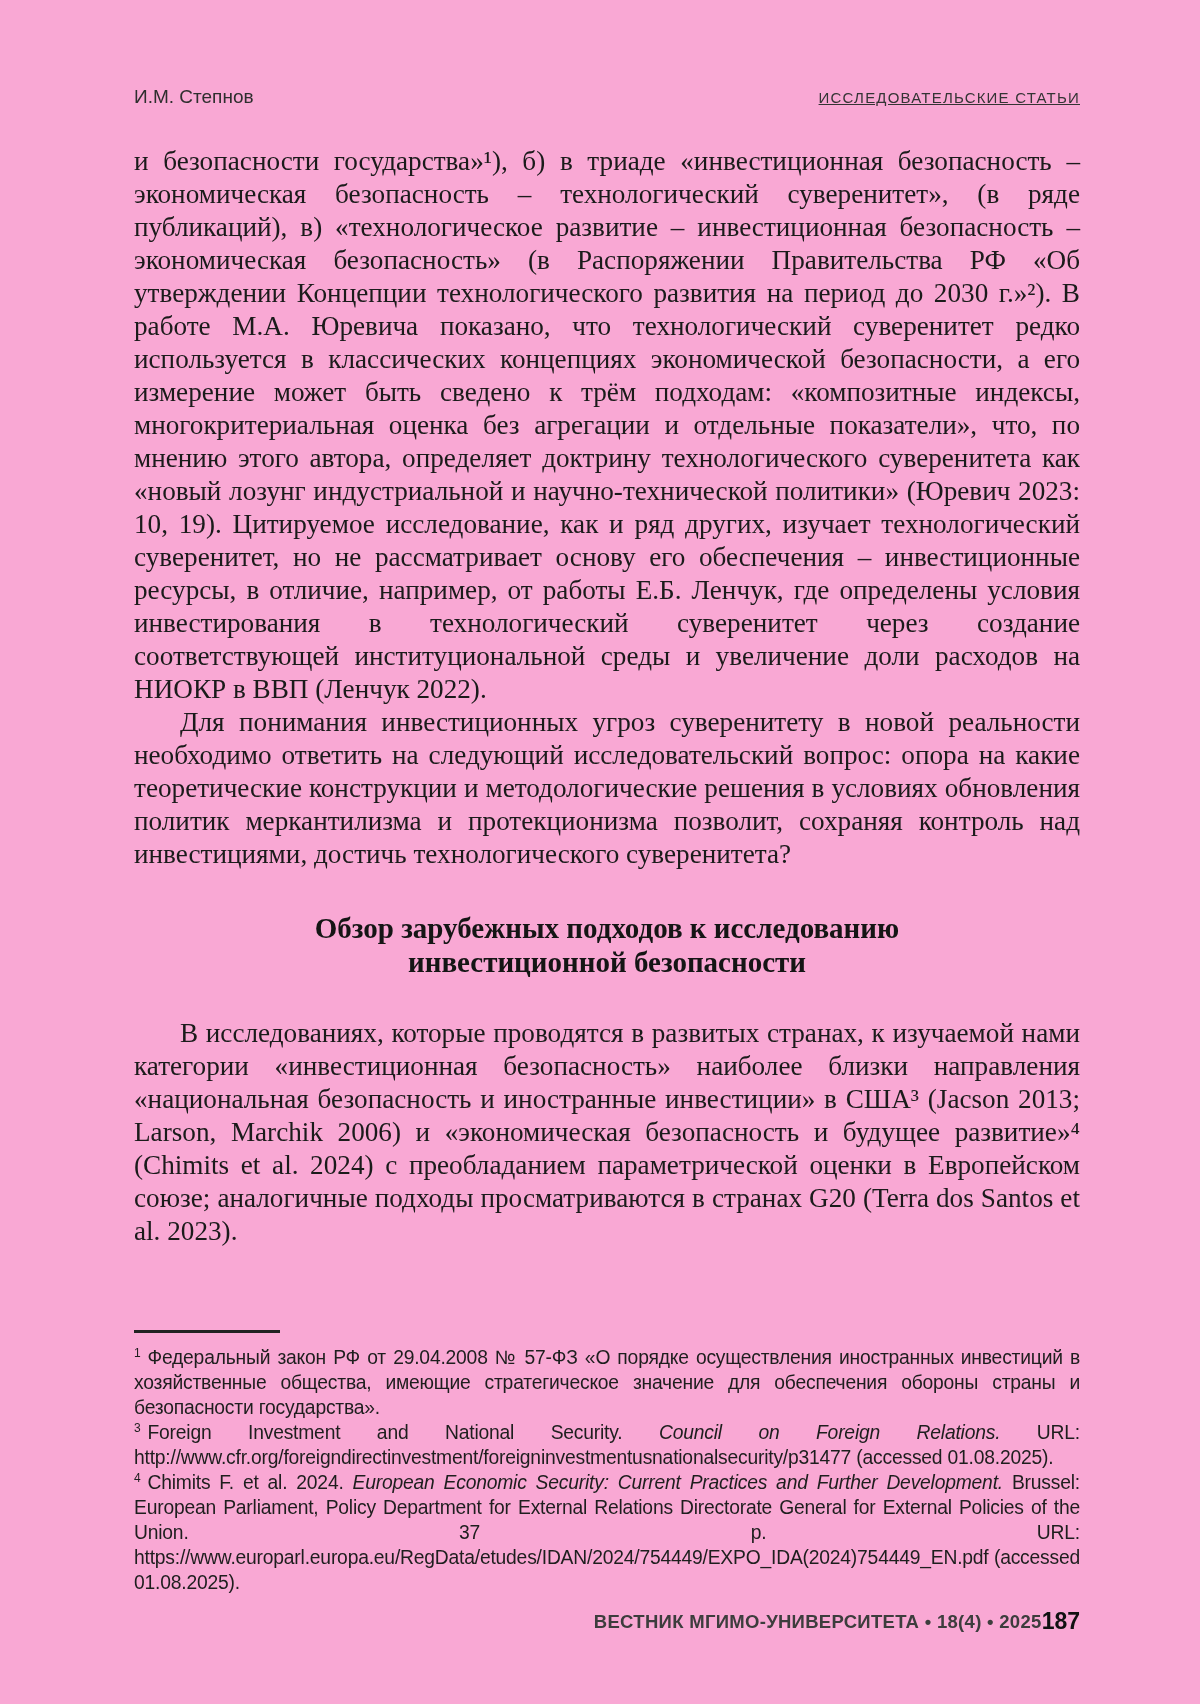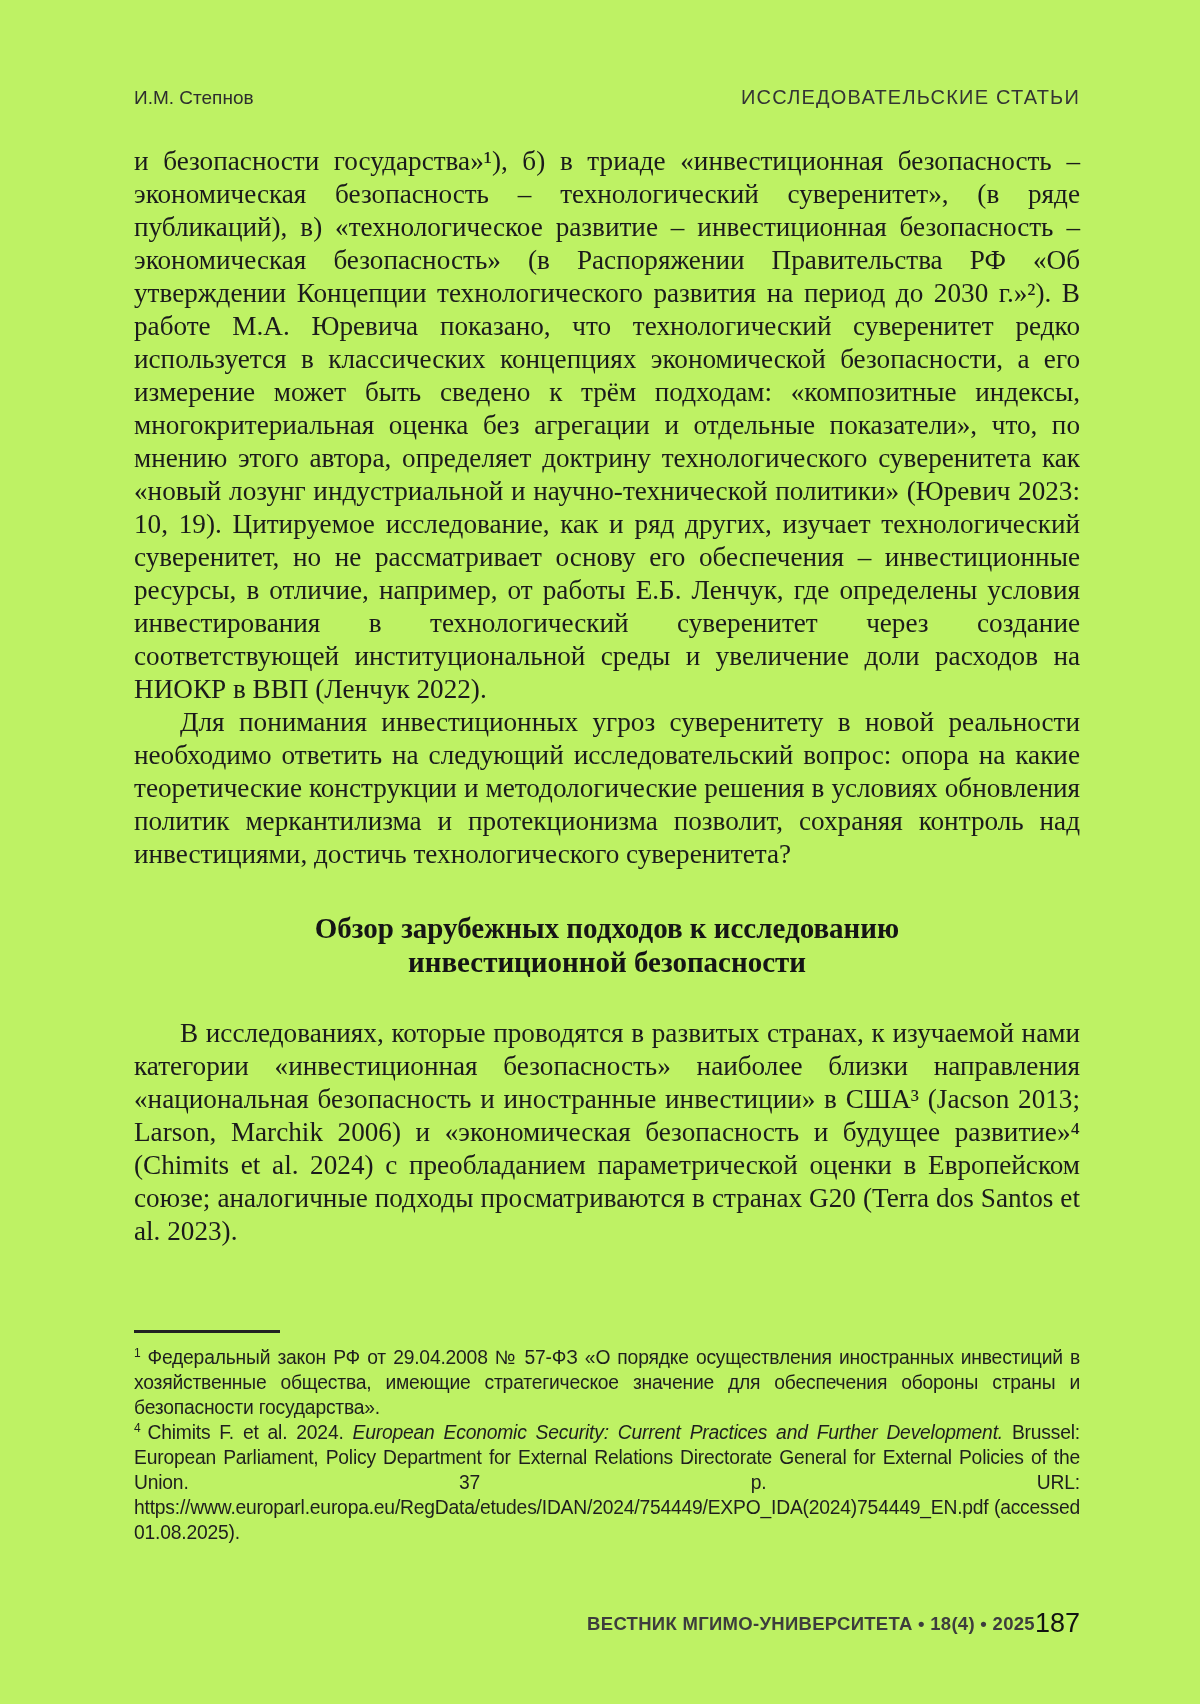--- a/index.html
+++ b/index.html
@@ -4,38 +4,39 @@
 <style>
   html, body { margin: 0; padding: 0; }
   body {
     width: 1200px; height: 1704px;
     background: #f4f4f4;
     font-family: "Liberation Serif", serif;
   }
   .page {
     position: relative;
     width: 1200px; height: 1704px;
-    background: #bef264;
+    background: #f9a8d4;
     color: #1c1c1c;
     overflow: hidden;
   }
   .page-header {
     position: absolute;
     left: 134px; top: 86px; width: 946px;
     display: flex;
     justify-content: space-between;
     align-items: baseline;
     font-family: "Liberation Sans", sans-serif;
     font-size: 19px;
     color: #2e2e2e;
   }
   .page-header .section-label {
     letter-spacing: 1.2px;
     color: #343434;
-    font-size: 20px;
+    font-size: 15px;
+    text-decoration: underline;
   }
   .article {
     position: absolute;
     left: 134px; top: 145px; width: 946px;
   }
   .body-p {
     margin: 0;
     text-align: justify;
     font-size: 27.2px;
     line-height: 33px;
@@ -84,22 +85,22 @@
     align-items: center;
     font-family: "Liberation Sans", sans-serif;
   }
   .page-footer .journal {
     font-weight: 700;
     font-size: 18.5px;
     letter-spacing: 0.3px;
     color: #3d3d3d;
   }
   .page-footer .pagenum {
-    font-weight: 400;
-    font-size: 27px;
+    font-weight: 700;
+    font-size: 23px;
     color: #111111;
   }
 </style>
 </head>
 <body>
 
 <div class="page">
 
   <div class="page-header">
     <span>И.М. Степнов</span>
@@ -113,20 +114,21 @@
       <span class="hl">Обзор зарубежных подходов к исследованию</span>
       <span class="hl">инвестиционной безопасности</span>
     </h2>
     <p class="body-p indent">В исследованиях, которые проводятся в развитых странах, к изучаемой нами категории «инвестиционная безопасность» наиболее близки направления «национальная безопасность и иностранные инвестиции» в США³ (Jacson 2013; Larson, Marchik 2006) и «экономическая безопасность и будущее развитие»⁴ (Chimits et al. 2024) с преобладанием параметрической оценки в Европейском союзе; аналогичные подходы просматриваются в странах G20 (Terra dos Santos et al. 2023).</p>
   </div>
 
   <div class="footnotes">
     <div class="fn-rule"></div>
     <div>
         <p class="footnote"><sup>1</sup><span>Федеральный закон РФ от 29.04.2008 № 57-ФЗ «О порядке осуществления иностранных инвестиций в хозяйственные общества, имеющие стратегическое значение для обеспечения обороны страны и безопасности государства».</span></p>
+        <p class="footnote"><sup>3</sup><span>Foreign Investment and National Security. </span><span class="italic">Council on Foreign Relations.</span><span> URL: http://www.cfr.org/foreigndirectinvestment/foreigninvestmentusnationalsecurity/p31477 (accessed 01.08.2025).</span></p>
         <p class="footnote"><sup>4</sup><span>Chimits F. et al. 2024. </span><span class="italic">European Economic Security: Current Practices and Further Development.</span><span> Brussel: European Parliament, Policy Department for External Relations Directorate General for External Policies of the Union. 37 p. URL: https://www.europarl.europa.eu/RegData/etudes/IDAN/2024/754449/EXPO_IDA(2024)754449_EN.pdf (accessed 01.08.2025).</span></p>
       </div>
   </div>
 
   <div class="page-footer">
     <span class="journal">ВЕСТНИК МГИМО-УНИВЕРСИТЕТА • 18(4) • 2025</span>
     <span class="pagenum">187</span>
   </div>
 
 </div>

